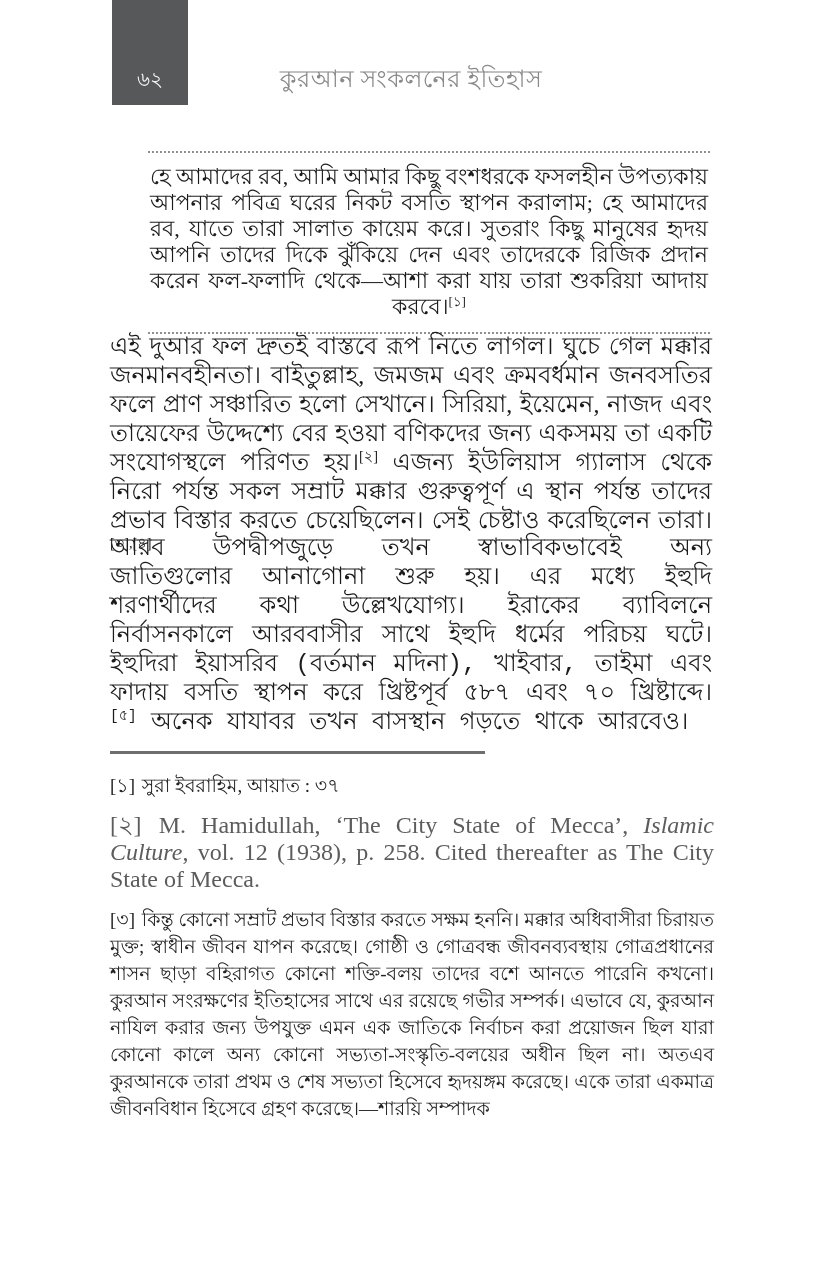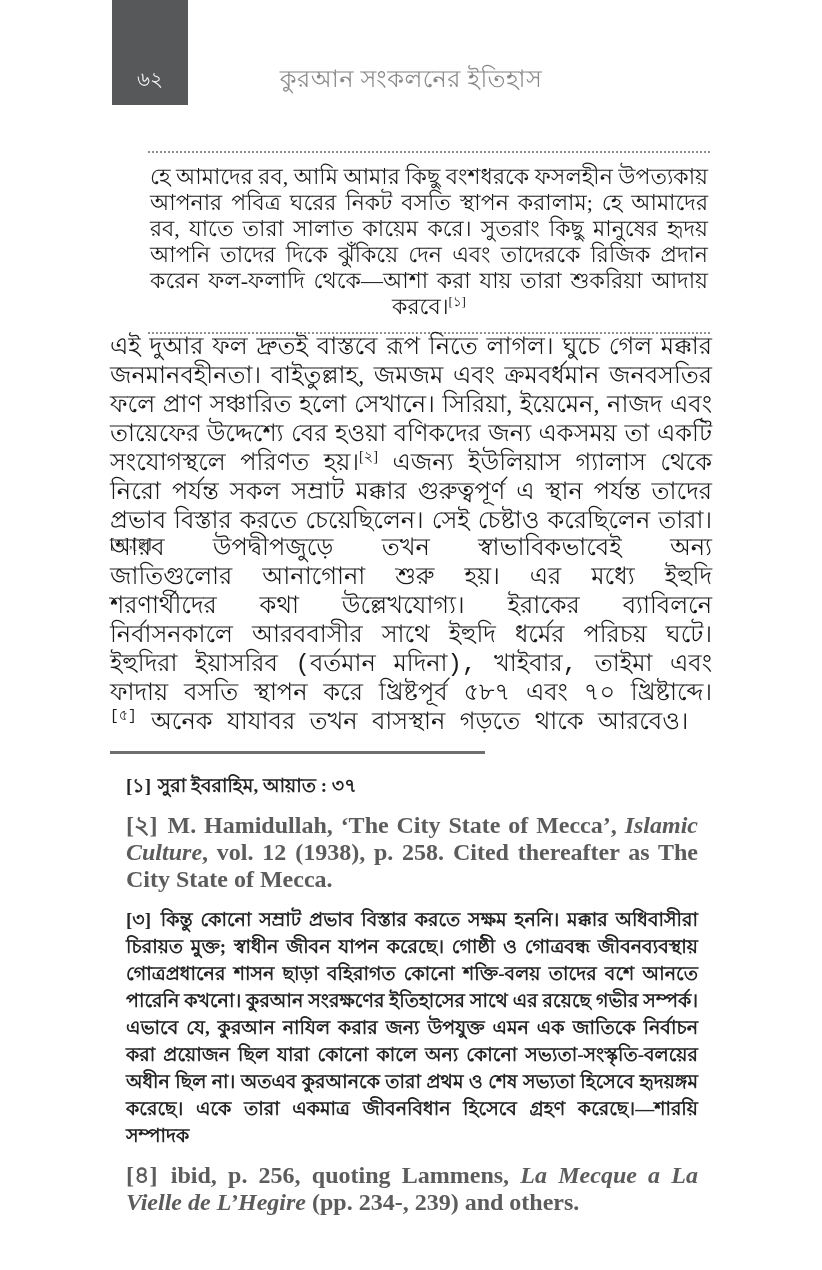--- a/index.html
+++ b/index.html
@@ -92,23 +92,22 @@
     background: var(--rule, #6e6e6e);
   }
   
   .footnotes {
     position: absolute;
     top: 772px;
     left: 110px;
     width: 604px;
   }
   .fn {
-    margin: 0 16px 13px;
+    margin: 0 0 13px;
     text-align: justify;
-    font-weight: bold;
   }
   .fn-bn {
     font-size: 19px;
     line-height: 27px;
     color: #242424;
   }
   .fn-en {
     font-size: 24px;
     line-height: 27px;
     color: var(--fn, #5c5c5c);
@@ -134,16 +133,15 @@
 
   <p class="body-para para-1">এই দুআর ফল দ্রুতই বাস্তবে রূপ নিতে লাগল। ঘুচে গেল মক্কার জনমানবহীনতা। বাইতুল্লাহ, জমজম এবং ক্রমবর্ধমান জনবসতির ফলে প্রাণ সঞ্চারিত হলো সেখানে। সিরিয়া, ইয়েমেন, নাজদ এবং তায়েফের উদ্দেশ্যে বের হওয়া বণিকদের জন্য একসময় তা একটি সংযোগস্থলে পরিণত হয়।<sup>[২]</sup> এজন্য ইউলিয়াস গ্যালাস থেকে নিরো পর্যন্ত সকল সম্রাট মক্কার গুরুত্বপূর্ণ এ স্থান পর্যন্ত তাদের প্রভাব বিস্তার করতে চেয়েছিলেন। সেই চেষ্টাও করেছিলেন তারা।<sup>[৩],[৪]</sup></p>
   <p class="body-para para-2">আরব উপদ্বীপজুড়ে তখন স্বাভাবিকভাবেই অন্য জাতিগুলোর আনাগোনা শুরু হয়। এর মধ্যে ইহুদি শরণার্থীদের কথা উল্লেখযোগ্য। ইরাকের ব্যাবিলনে নির্বাসনকালে আরববাসীর সাথে ইহুদি ধর্মের পরিচয় ঘটে। ইহুদিরা ইয়াসরিব (বর্তমান মদিনা), খাইবার, তাইমা এবং ফাদায় বসতি স্থাপন করে খ্রিষ্টপূর্ব ৫৮৭ এবং ৭০ খ্রিষ্টাব্দে।<sup>[৫]</sup> অনেক যাযাবর তখন বাসস্থান গড়তে থাকে আরবেও।</p>
 
   <div class="fn-rule"></div>
 
   <div class="footnotes">
     <p class="fn fn-bn"><span class="fn-marker">[১]</span> সুরা ইবরাহিম, আয়াত : ৩৭</p>
     <p class="fn fn-en"><span class="fn-marker">[২]</span> M. Hamidullah, ‘The City State of Mecca’, <i>Islamic Culture</i>, vol. 12 (1938), p. 258. Cited thereafter as The City State of Mecca.</p>
     <p class="fn fn-bn"><span class="fn-marker">[৩]</span> কিন্তু কোনো সম্রাট প্রভাব বিস্তার করতে সক্ষম হননি। মক্কার অধিবাসীরা চিরায়ত মুক্ত; স্বাধীন জীবন যাপন করেছে। গোষ্ঠী ও গোত্রবন্ধ জীবনব্যবস্থায় গোত্রপ্রধানের শাসন ছাড়া বহিরাগত কোনো শক্তি-বলয় তাদের বশে আনতে পারেনি কখনো। কুরআন সংরক্ষণের ইতিহাসের সাথে এর রয়েছে গভীর সম্পর্ক। এভাবে যে, কুরআন নাযিল করার জন্য উপযুক্ত এমন এক জাতিকে নির্বাচন করা প্রয়োজন ছিল যারা কোনো কালে অন্য কোনো সভ্যতা-সংস্কৃতি-বলয়ের অধীন ছিল না। অতএব কুরআনকে তারা প্রথম ও শেষ সভ্যতা হিসেবে হৃদয়ঙ্গম করেছে। একে তারা একমাত্র জীবনবিধান হিসেবে গ্রহণ করেছে।—শারয়ি সম্পাদক</p>
-    <p class="fn fn-en"><span class="fn-marker">[৪]</span> ibid, p. 256, quoting Lammens, <i>La Mecque a La Vielle de L’Hegire</i> (pp. 234-, 239) and others.</p>
   </div>
 
 </div>
 
 </body></html>

